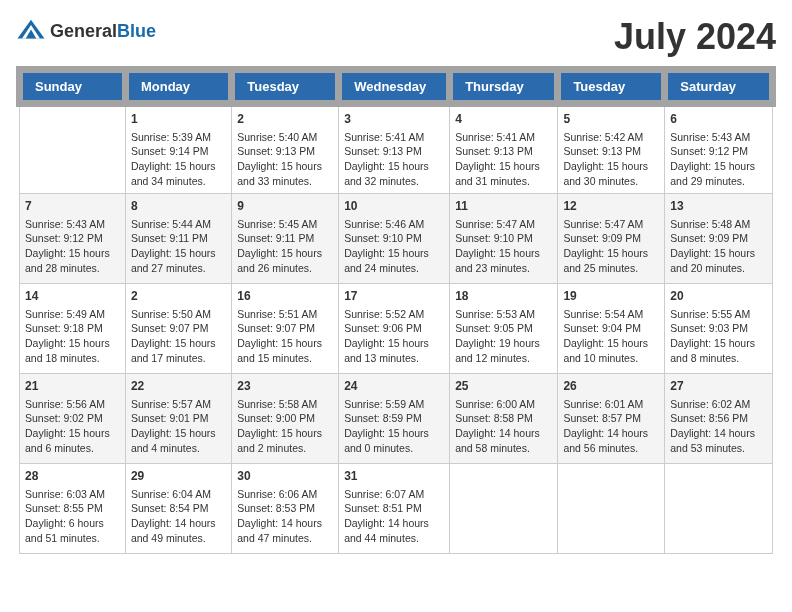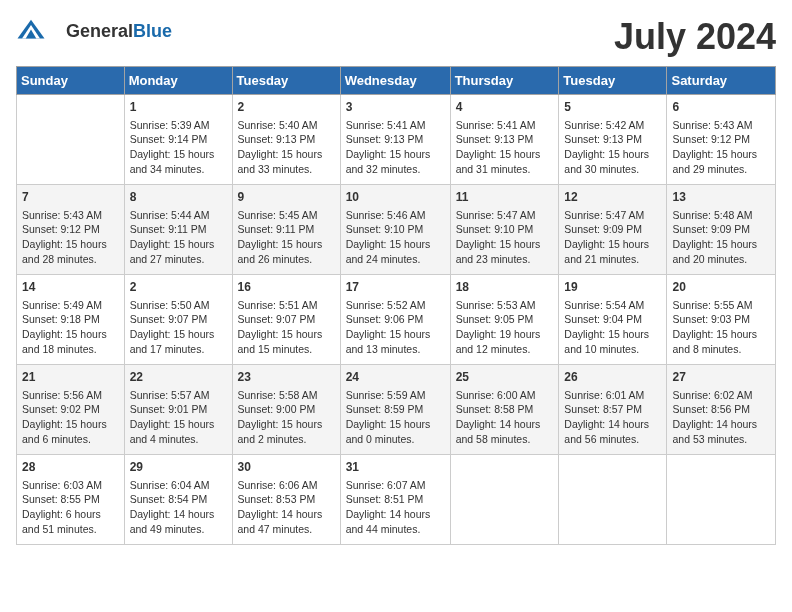--- a/index.html
+++ b/index.html
@@ -12,21 +12,21 @@
     }
     .header-row {
       display: flex;
       justify-content: space-between;
       align-items: flex-start;
       margin-bottom: 8px;
     }
     .logo {
       display: flex;
       align-items: center;
-      gap: 20px;
+      gap: 4px;
     }
     .logo-text-general {
       font-size: 18px;
       font-weight: bold;
       color: #333;
     }
     .logo-text-blue {
       font-size: 18px;
       font-weight: bold;
       color: #1a6aab;
@@ -48,25 +48,25 @@
       color: #555;
     }
     table {
       width: 100%;
       border-collapse: collapse;
       font-size: 11px;
     }
     thead tr th {
       background-color: #2a6aad;
       color: #fff;
-      padding: 6px 4px;
+      padding: 6px 12px;
       text-align: left;
       font-size: 13px;
       font-weight: bold;
-      border: 1px solid #a3a3a3;
+      border: 7px solid #a3a3a3;
     }
     tbody tr td {
       border: 1px solid #ccc;
       vertical-align: top;
       padding: 4px 5px;
       height: 90px;
       width: 113px;
       color: #333;
       font-size: 10.5px;
       line-height: 1.4;
@@ -130,21 +130,21 @@
         <td><span class="day-num">4</span><span>Sunrise: 5:41 AM</span><br><span>Sunset: 9:13 PM</span><br><span>Daylight: 15 hours and 31 minutes.</span></td>
         <td><span class="day-num">5</span><span>Sunrise: 5:42 AM</span><br><span>Sunset: 9:13 PM</span><br><span>Daylight: 15 hours and 30 minutes.</span></td>
         <td><span class="day-num">6</span><span>Sunrise: 5:43 AM</span><br><span>Sunset: 9:12 PM</span><br><span>Daylight: 15 hours and 29 minutes.</span></td>
       </tr>
       <tr>
         <td><span class="day-num">7</span><span>Sunrise: 5:43 AM</span><br><span>Sunset: 9:12 PM</span><br><span>Daylight: 15 hours and 28 minutes.</span></td>
         <td><span class="day-num">8</span><span>Sunrise: 5:44 AM</span><br><span>Sunset: 9:11 PM</span><br><span>Daylight: 15 hours and 27 minutes.</span></td>
         <td><span class="day-num">9</span><span>Sunrise: 5:45 AM</span><br><span>Sunset: 9:11 PM</span><br><span>Daylight: 15 hours and 26 minutes.</span></td>
         <td><span class="day-num">10</span><span>Sunrise: 5:46 AM</span><br><span>Sunset: 9:10 PM</span><br><span>Daylight: 15 hours and 24 minutes.</span></td>
         <td><span class="day-num">11</span><span>Sunrise: 5:47 AM</span><br><span>Sunset: 9:10 PM</span><br><span>Daylight: 15 hours and 23 minutes.</span></td>
-        <td><span class="day-num">12</span><span>Sunrise: 5:47 AM</span><br><span>Sunset: 9:09 PM</span><br><span>Daylight: 15 hours and 21 minutes.</span></td>
+        <td><span class="day-num">12</span><span>Sunrise: 5:47 AM</span><br><span>Sunset: 9:09 PM</span><br><span>Daylight: 15 hours and 25 minutes.</span></td>
         <td><span class="day-num">13</span><span>Sunrise: 5:48 AM</span><br><span>Sunset: 9:09 PM</span><br><span>Daylight: 15 hours and 20 minutes.</span></td>
       </tr>
       <tr>
         <td><span class="day-num">14</span><span>Sunrise: 5:49 AM</span><br><span>Sunset: 9:18 PM</span><br><span>Daylight: 15 hours and 18 minutes.</span></td>
         <td><span class="day-num">2</span><span>Sunrise: 5:50 AM</span><br><span>Sunset: 9:07 PM</span><br><span>Daylight: 15 hours and 17 minutes.</span></td>
         <td><span class="day-num">16</span><span>Sunrise: 5:51 AM</span><br><span>Sunset: 9:07 PM</span><br><span>Daylight: 15 hours and 15 minutes.</span></td>
         <td><span class="day-num">17</span><span>Sunrise: 5:52 AM</span><br><span>Sunset: 9:06 PM</span><br><span>Daylight: 15 hours and 13 minutes.</span></td>
         <td><span class="day-num">18</span><span>Sunrise: 5:53 AM</span><br><span>Sunset: 9:05 PM</span><br><span>Daylight: 19 hours and 12 minutes.</span></td>
         <td><span class="day-num">19</span><span>Sunrise: 5:54 AM</span><br><span>Sunset: 9:04 PM</span><br><span>Daylight: 15 hours and 10 minutes.</span></td>
         <td><span class="day-num">20</span><span>Sunrise: 5:55 AM</span><br><span>Sunset: 9:03 PM</span><br><span>Daylight: 15 hours and 8 minutes.</span></td>

